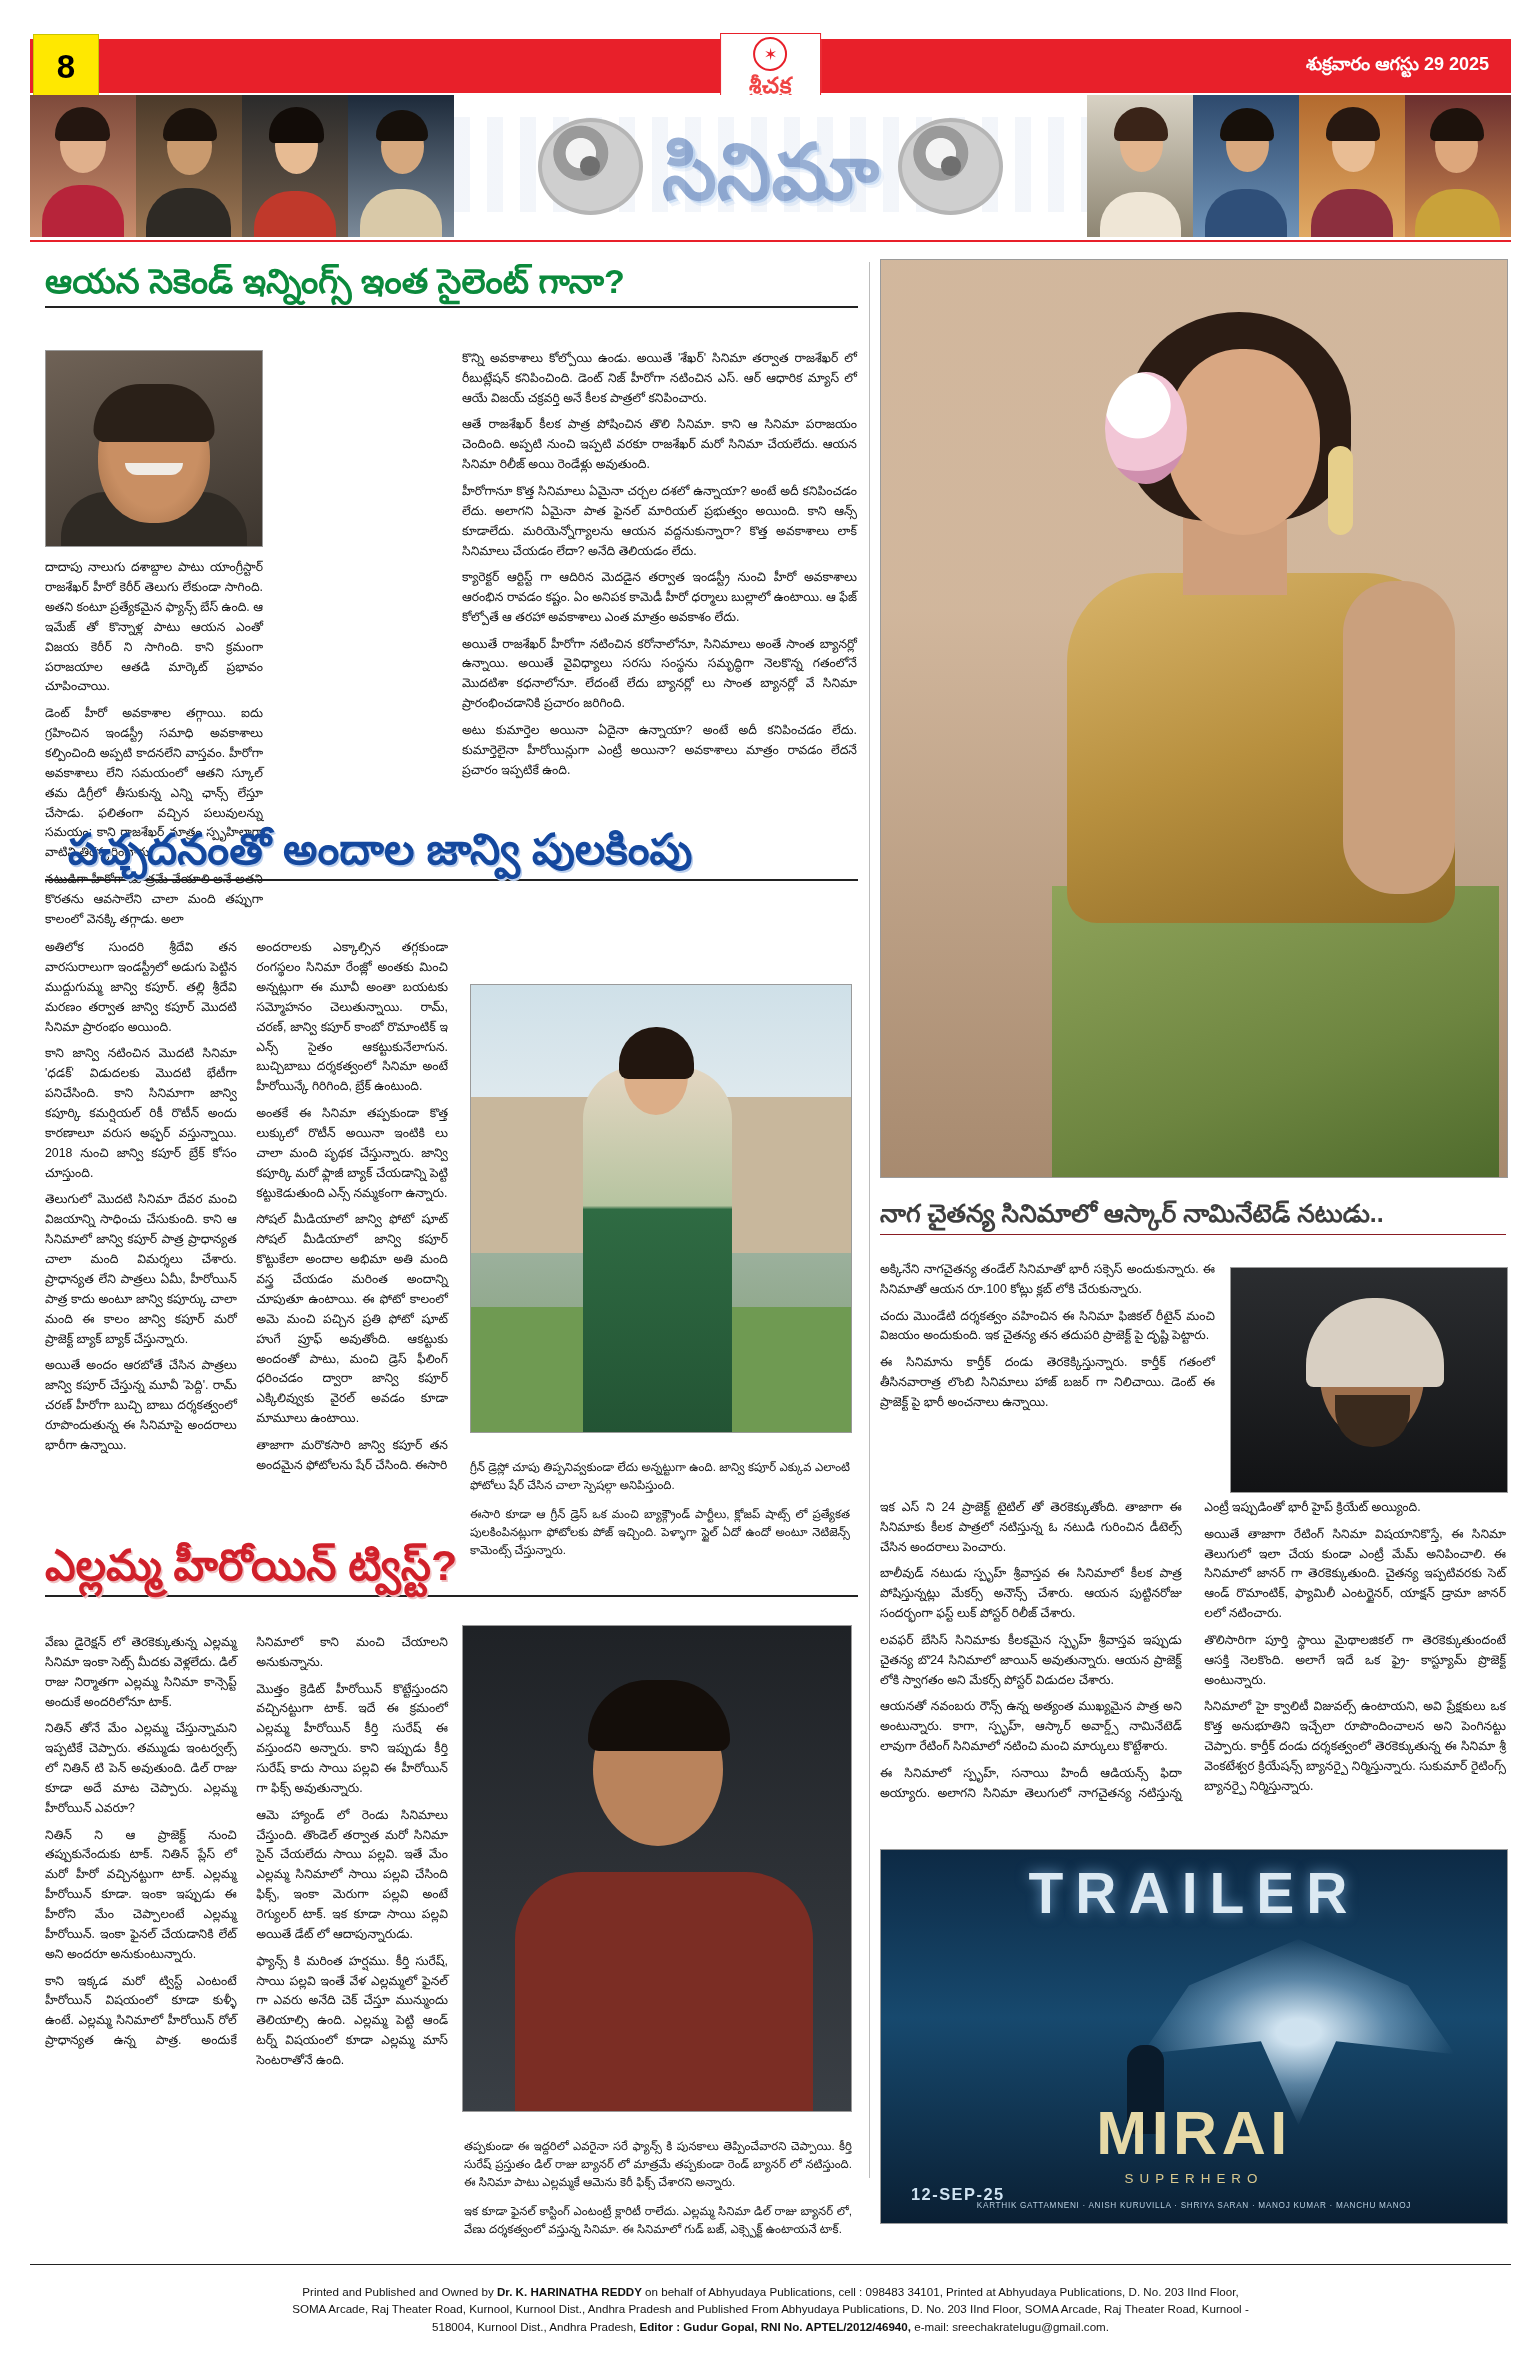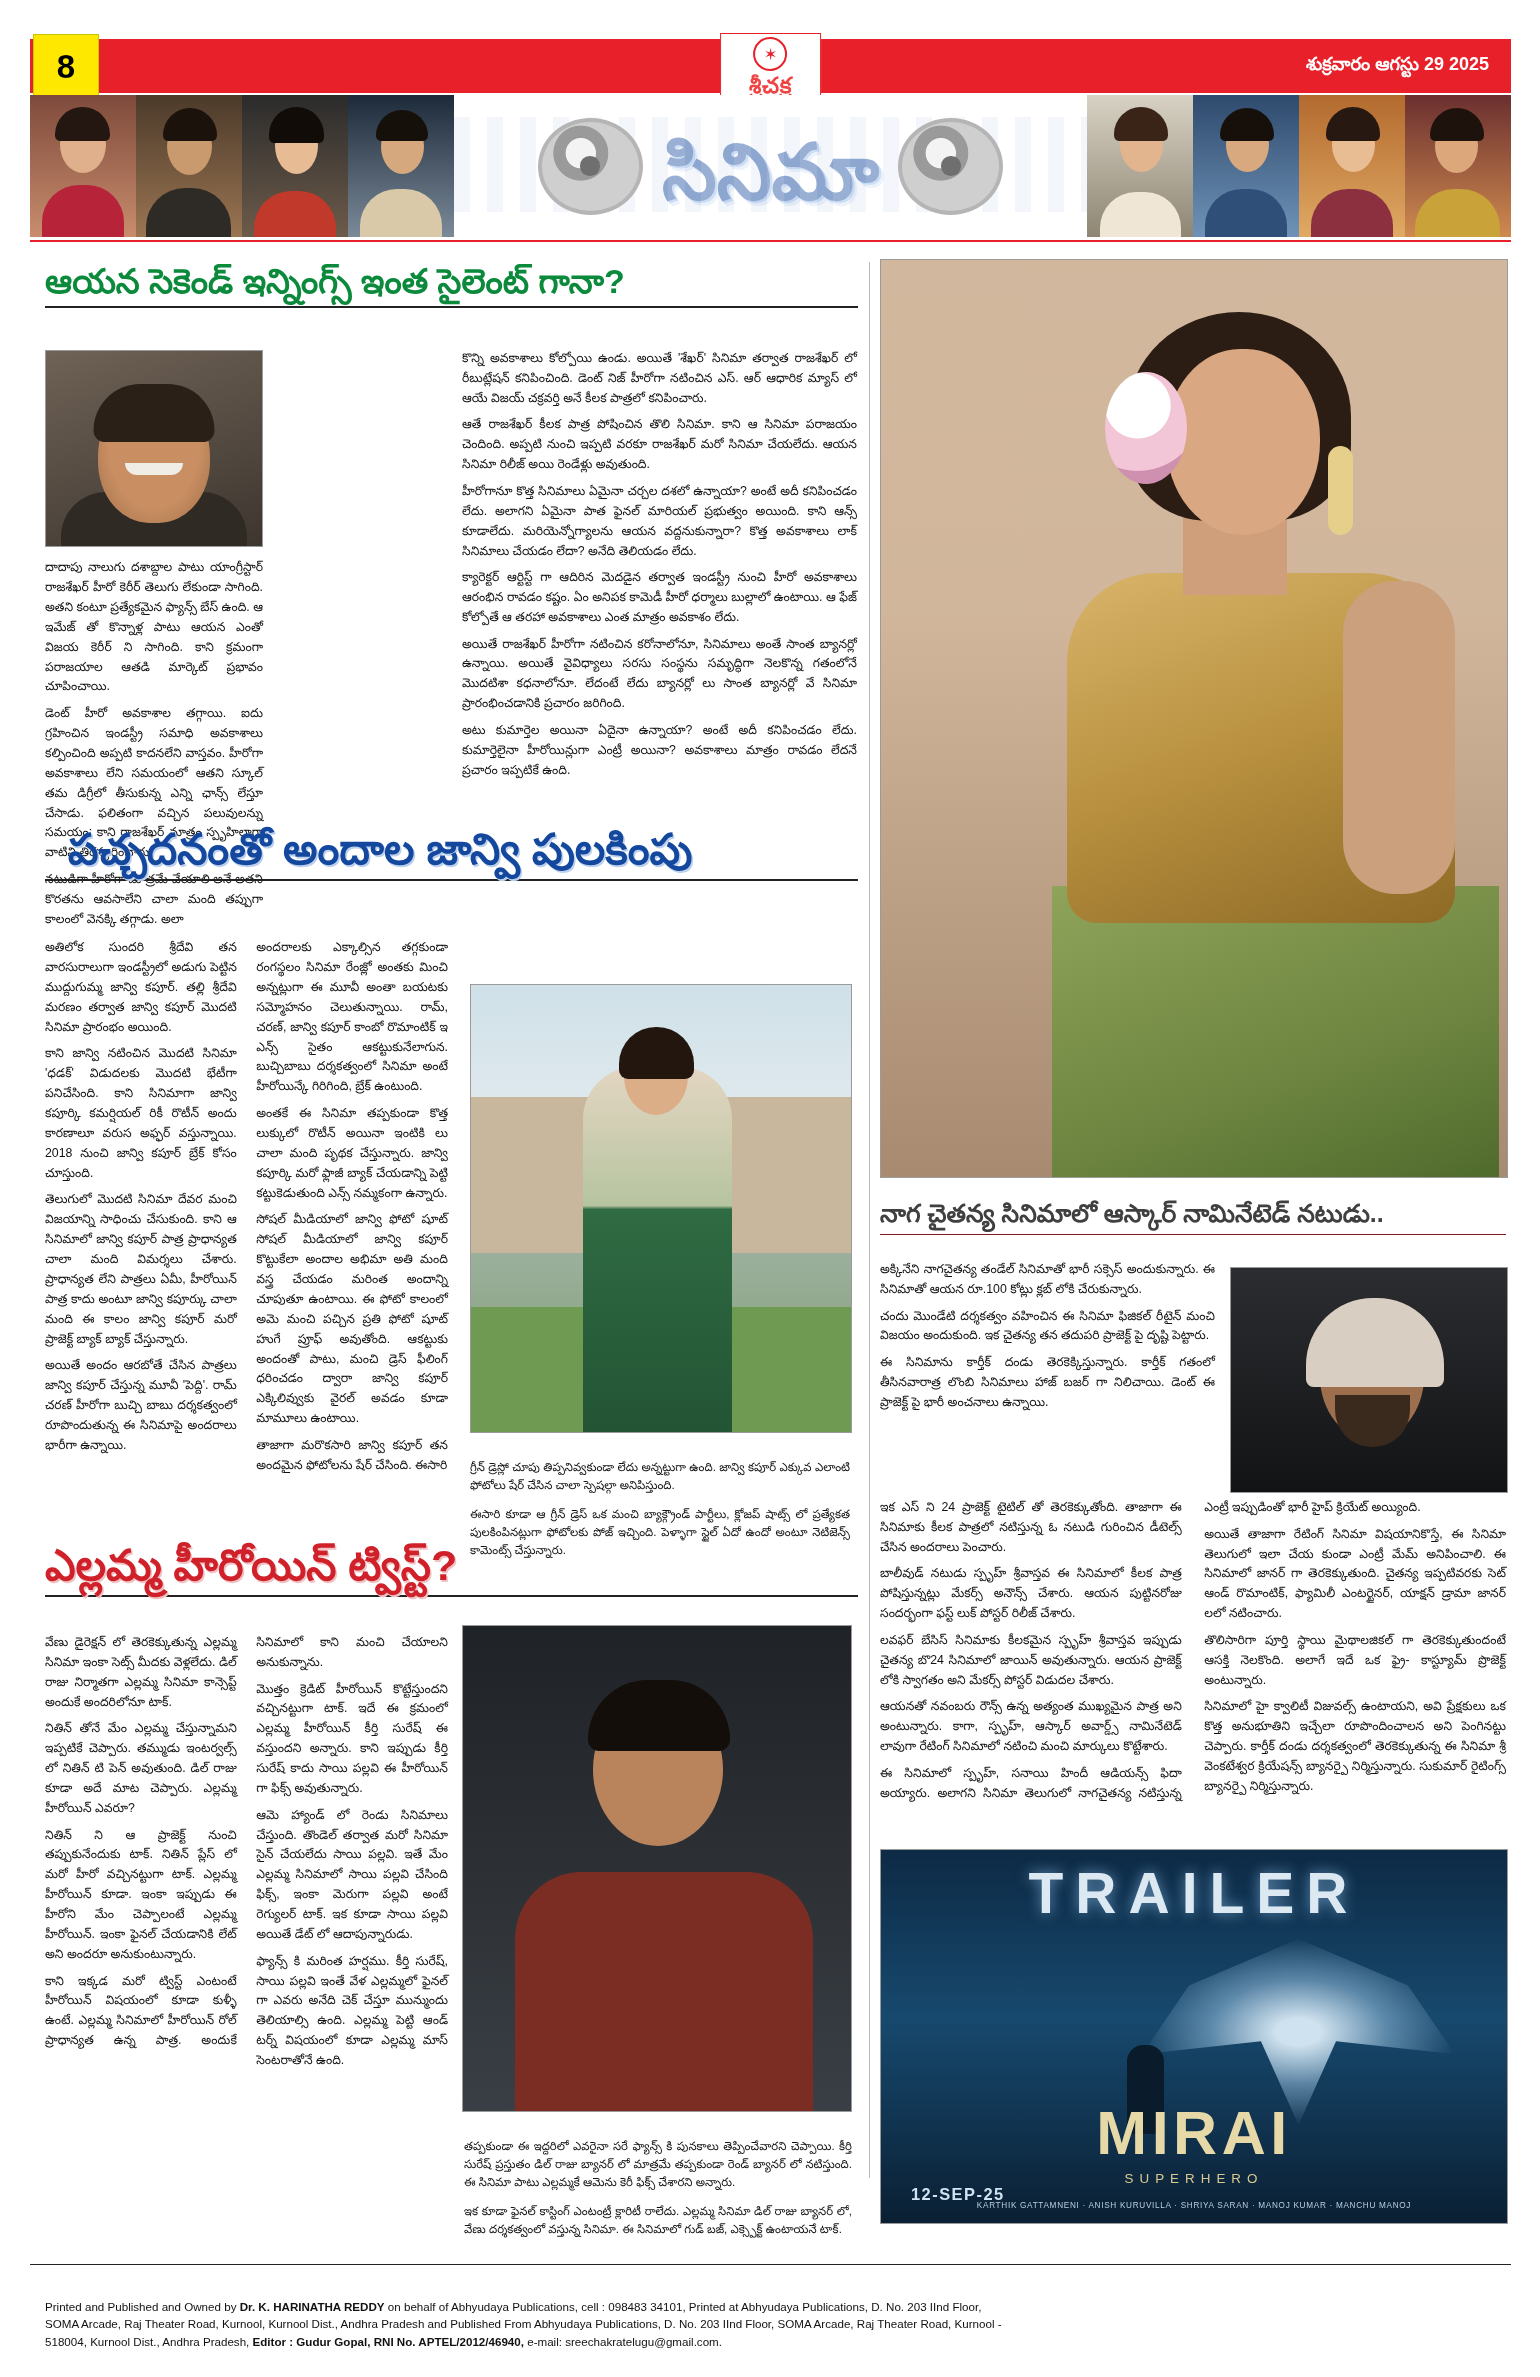--- a/index.html
+++ b/index.html
@@ -185,22 +185,22 @@
     position:absolute;right:52px;top:89px;width:313px;height:186px;
     background:radial-gradient(ellipse at 50% 50%,#cfe2ef 0 10%,rgba(160,200,230,.5) 40%,rgba(20,60,95,0) 72%);
     clip-path:polygon(50% 0,85% 25%,100% 62%,62% 55%,50% 100%,38% 55%,0 62%,15% 25%);
   }
   .hero-silhouette{
     position:absolute;left:246px;bottom:89px;width:37px;height:89px;background:#0a1b2b;
     border-radius:16.4px 16.4px 4.5px 4.5px;
   }
   
   .footer{
-    position:absolute;left:45px;right:45px;bottom:27px;
-    font-size:11.6px;line-height:1.5;color:#111;text-align:left;
+    position:absolute;left:45px;right:45px;bottom:42px;
+    font-size:11.6px;line-height:1.5;color:#111;text-align:center;
   }
   .footer b{font-weight:bold;}
   .footer-rule{position:absolute;left:30px;right:30px;bottom:112px;height:1.5px;background:#222;}
 </style>
 </head>
 <body>
 
 <div class="page">
 
   <div class="masthead"></div>

